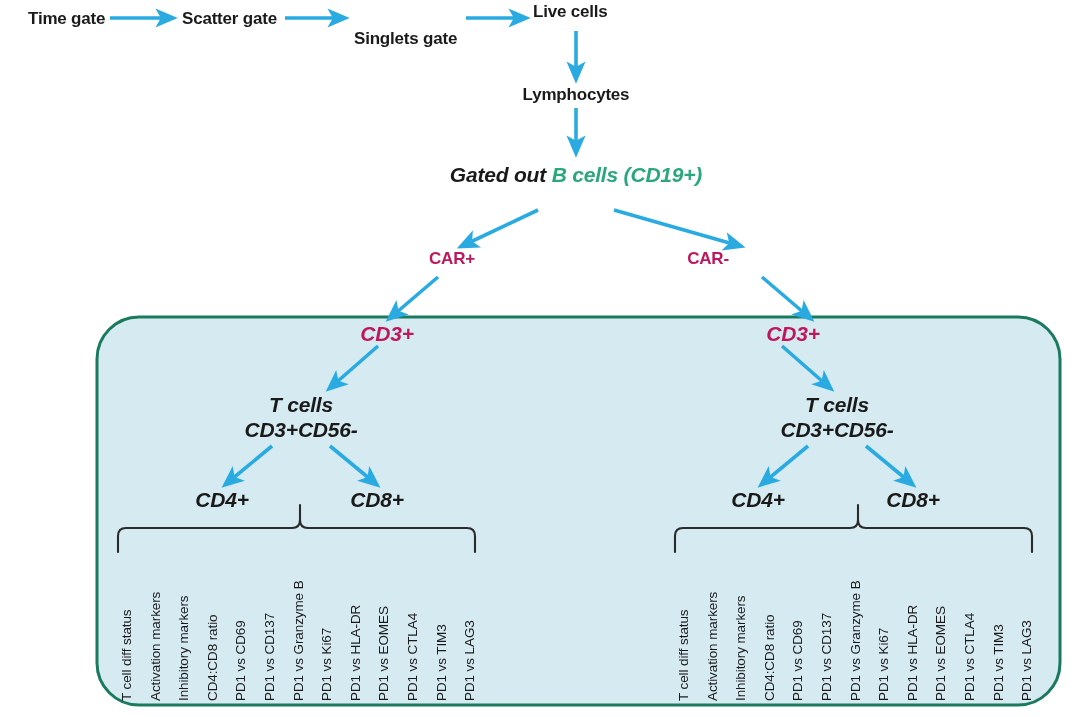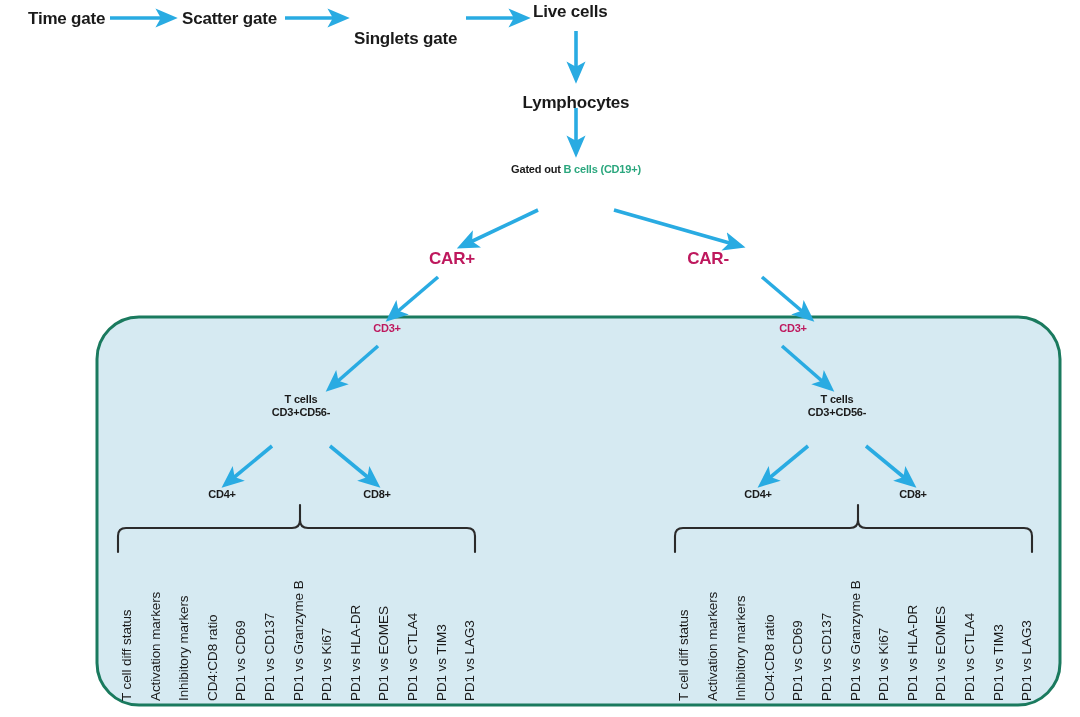--- a/index.html
+++ b/index.html
@@ -6,21 +6,21 @@
   body{width:1080px;height:717px;overflow:hidden;
        font-family:"Liberation Sans","DejaVu Sans",sans-serif;}
   #stage{position:relative;width:1080px;height:708px;background:#fff;}
   svg.layer{position:absolute;left:0;top:0;width:1080px;height:717px;overflow:visible;}
   .node{position:absolute;font-weight:bold;color:#1a1a1a;white-space:nowrap;
         line-height:1.18;letter-spacing:-0.2px;}
   .ctr{transform:translateX(-50%);text-align:center;}
   .red{color:#be185d;}
   .grn{color:#2ba77e;}
   .blk{color:#1a1a1a;}
-  .s16{font-size:11px;}
+  .s16{font-size:21px;font-style:italic;}
   .s17{font-size:17px;}
   .vlabel{position:absolute;font-size:13.5px;font-weight:normal;color:#1a1a1a;
           white-space:nowrap;transform-origin:left bottom;
           transform:rotate(-90deg);letter-spacing:-0.1px;}
   .boxfill{fill:#d6eaf2;stroke:#1a7a5e;stroke-width:3;}
 </style>
 </head>
 <body>
 
 <div id="stage">
@@ -63,21 +63,21 @@
                L858,516 L858,520 Q858,528 866,528 L1024,528 Q1032,528 1032,536 L1032,552"></path>
       <line x1="858" y1="516" x2="858" y2="505"></line>
     </g>
   </svg>
 
   <div class="node s17 blk" style="left:28px;top:9px;">Time gate</div>
   <div class="node s17 blk" style="left:182px;top:9px;">Scatter gate</div>
   <div class="node s17 blk" style="left:354px;top:9px;margin-top:20px;">Singlets gate</div>
   <div class="node s17 blk" style="left:533px;top:2px;">Live cells</div>
 
-  <div class="node s17 blk ctr" style="left:576px;top:93px;">Lymphocytes</div>
+  <div class="node s17 blk ctr" style="left:576px;top:85px;">Lymphocytes</div>
 
   <div class="node s16 ctr" style="left:576px;top:163px;">
     <div>
       <span class="blk">Gated out </span><span class="grn">B cells (CD19+)</span>
     </div>
   </div>
 
   <div class="node s17 red ctr" style="left:452px;top:249px;">CAR+</div>
   <div class="node s17 red ctr" style="left:708px;top:249px;">CAR-</div>
 

